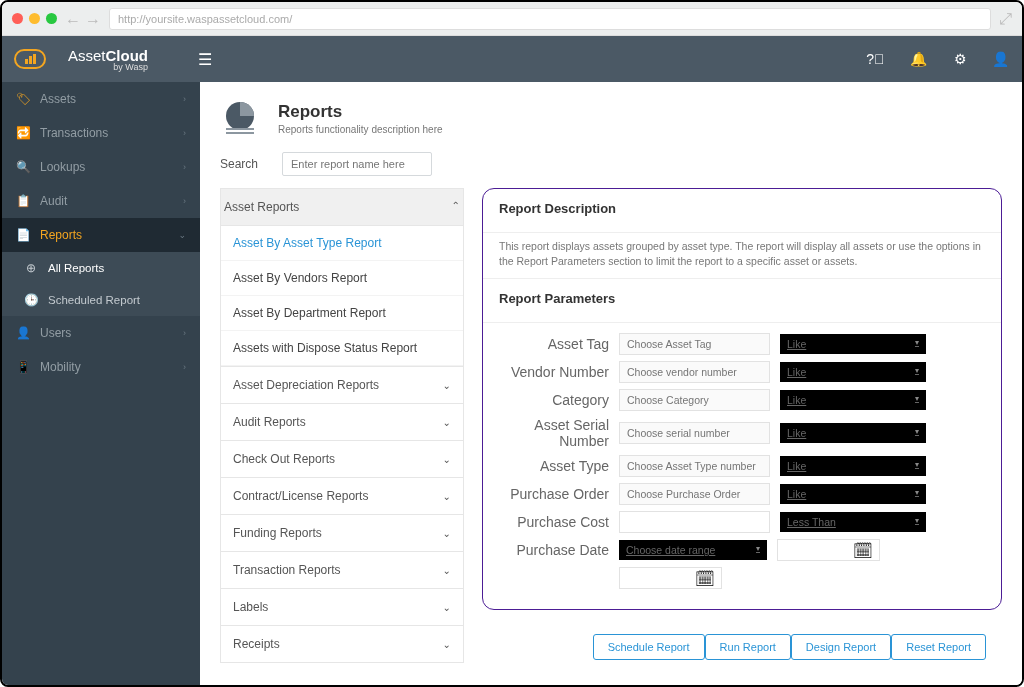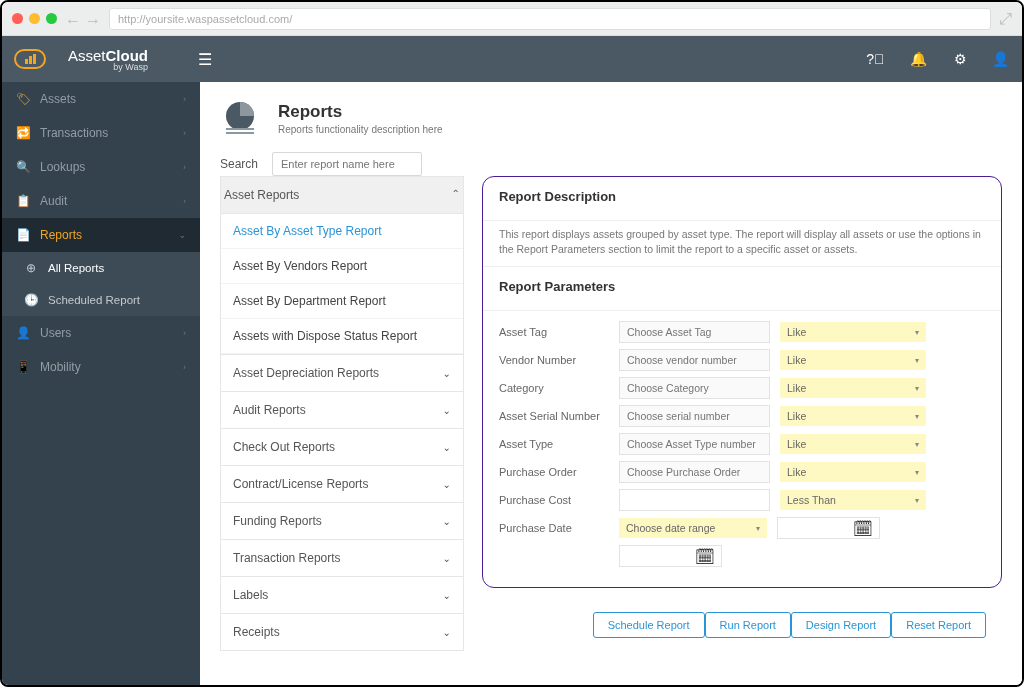--- a/index.html
+++ b/index.html
@@ -33,40 +33,40 @@
 .side-sub.sel { background:#3d4b56; color:#fff; }
 .side-ic { width:14px; display:inline-block; text-align:center; color:#f3a520; font-size:12px;}
 .side-item.active .side-ic { color:#f3a520; }
 .side-item .chev { font-size:9px; color:#6a7882;}
 
 .main { flex: 1; background: #fff; overflow-y: auto; padding: 16px 20px; }
 .page-head { display: flex; align-items: center; gap: 18px; margin-bottom: 14px; }
 .page-icon { width: 40px; height: 40px; }
 .page-title { font-size: 17px; font-weight: 600; color: #333; }
 .page-sub { font-size: 10px; color: #777; margin-top: 2px; }
-.search-row { display:flex; align-items:center; gap:14px; font-size:12px; color:#555;}
+.search-row { display:flex; align-items:center; gap:24px; margin-bottom:12px; font-size:12px; color:#555;}
 .search-row input { border:1px solid #d5d9dc; padding:5px 8px; font-size:11px; width:150px; border-radius:2px;}
 
 .cols { display:flex; gap:18px; align-items:flex-start; }
 .report-list { width: 244px; border:1px solid #e6e6e6; }
 .rl-head { background:#f0f0f0; padding:11px 3px; font-size:12px; color:#555; display:flex; justify-content:space-between; cursor:pointer; border-bottom:1px solid #e6e6e6;}
 .rl-item { padding:10px 12px; font-size:12px; color:#444; cursor:pointer; border-bottom:1px solid #f3f3f3;}
 .rl-item.sel { color:#2a94d6; }
 .rl-cat { padding:11px 12px; font-size:12px; color:#555; display:flex; justify-content:space-between; align-items:center; cursor:pointer; border-top:1px solid #e6e6e6;}
 
 .detail { flex:1; border:1px solid #4c1d95; border-radius:12px; }
 .detail-sec { padding:12px 16px; border-bottom:1px solid #eee;}
 .detail-title { font-size:13px; font-weight:600; color:#333; margin-bottom:4px;}
 .detail-desc { font-size:10.5px; color:#777; line-height:1.4; padding:6px 16px 10px; border-bottom:1px solid #eee;}
 .params { padding:10px 16px 14px; }
 .param-row { display:flex; align-items:center; gap:10px; margin-bottom:6px; }
-.param-lbl { width:110px; font-size:11px; color:#666; }
+.param-lbl { width:110px; text-align:right; font-size:14px; color:#666; }
 .param-in { flex:0 0 148px; border:1px solid #e2e2e2; background:#fafafa; padding:4px 7px; font-size:10.5px; color:#aaa; height:22px;}
 .param-in.white { background:#fff; }
-.param-op { flex:0 0 146px; background:#fef9c3; padding:4px 7px; font-size:10.5px; color:#666; display:flex; justify-content:space-between; align-items:center; cursor:pointer;}
+.param-op { flex:0 0 146px; background:#000000; padding:4px 7px; font-size:10.5px; color:#666; display:flex; justify-content:space-between; cursor:pointer;text-decoration:underline;}
 .param-op .dd{ font-size:8px; color:#888;}
 .date-box { border:1px solid #e2e2e2; height:22px; width:110px; display:flex; align-items:center; justify-content:flex-end; padding:0 6px;}
 .btn-row { display:flex; justify-content:flex-end; padding:12px 16px 4px; margin-top:12px;}
 .btn { border:1px solid #2a94d6; color:#2a94d6; background:#fff; padding:6px 14px; font-size:11px; border-radius:3px; cursor:pointer;}
 .chev-sm{font-size:10px;}
 </style>
 </head>
 <body>
 
 <div class="browser-bar">

